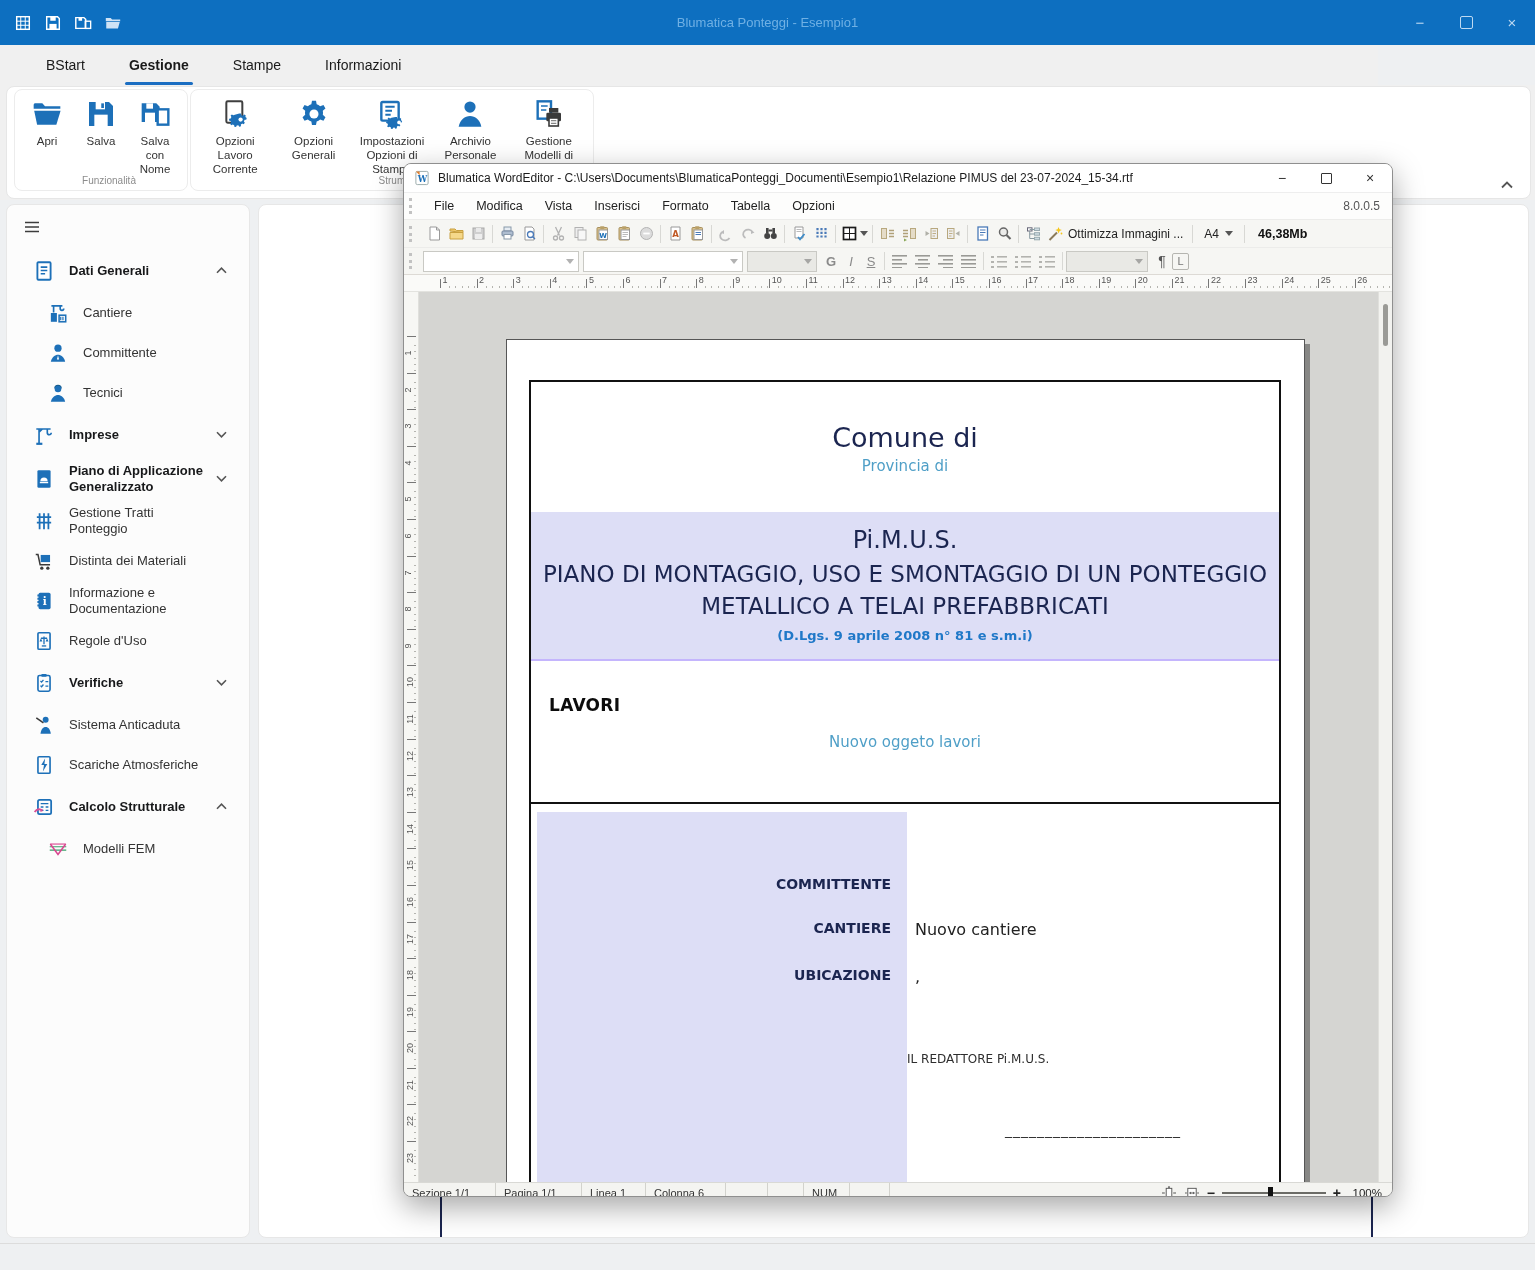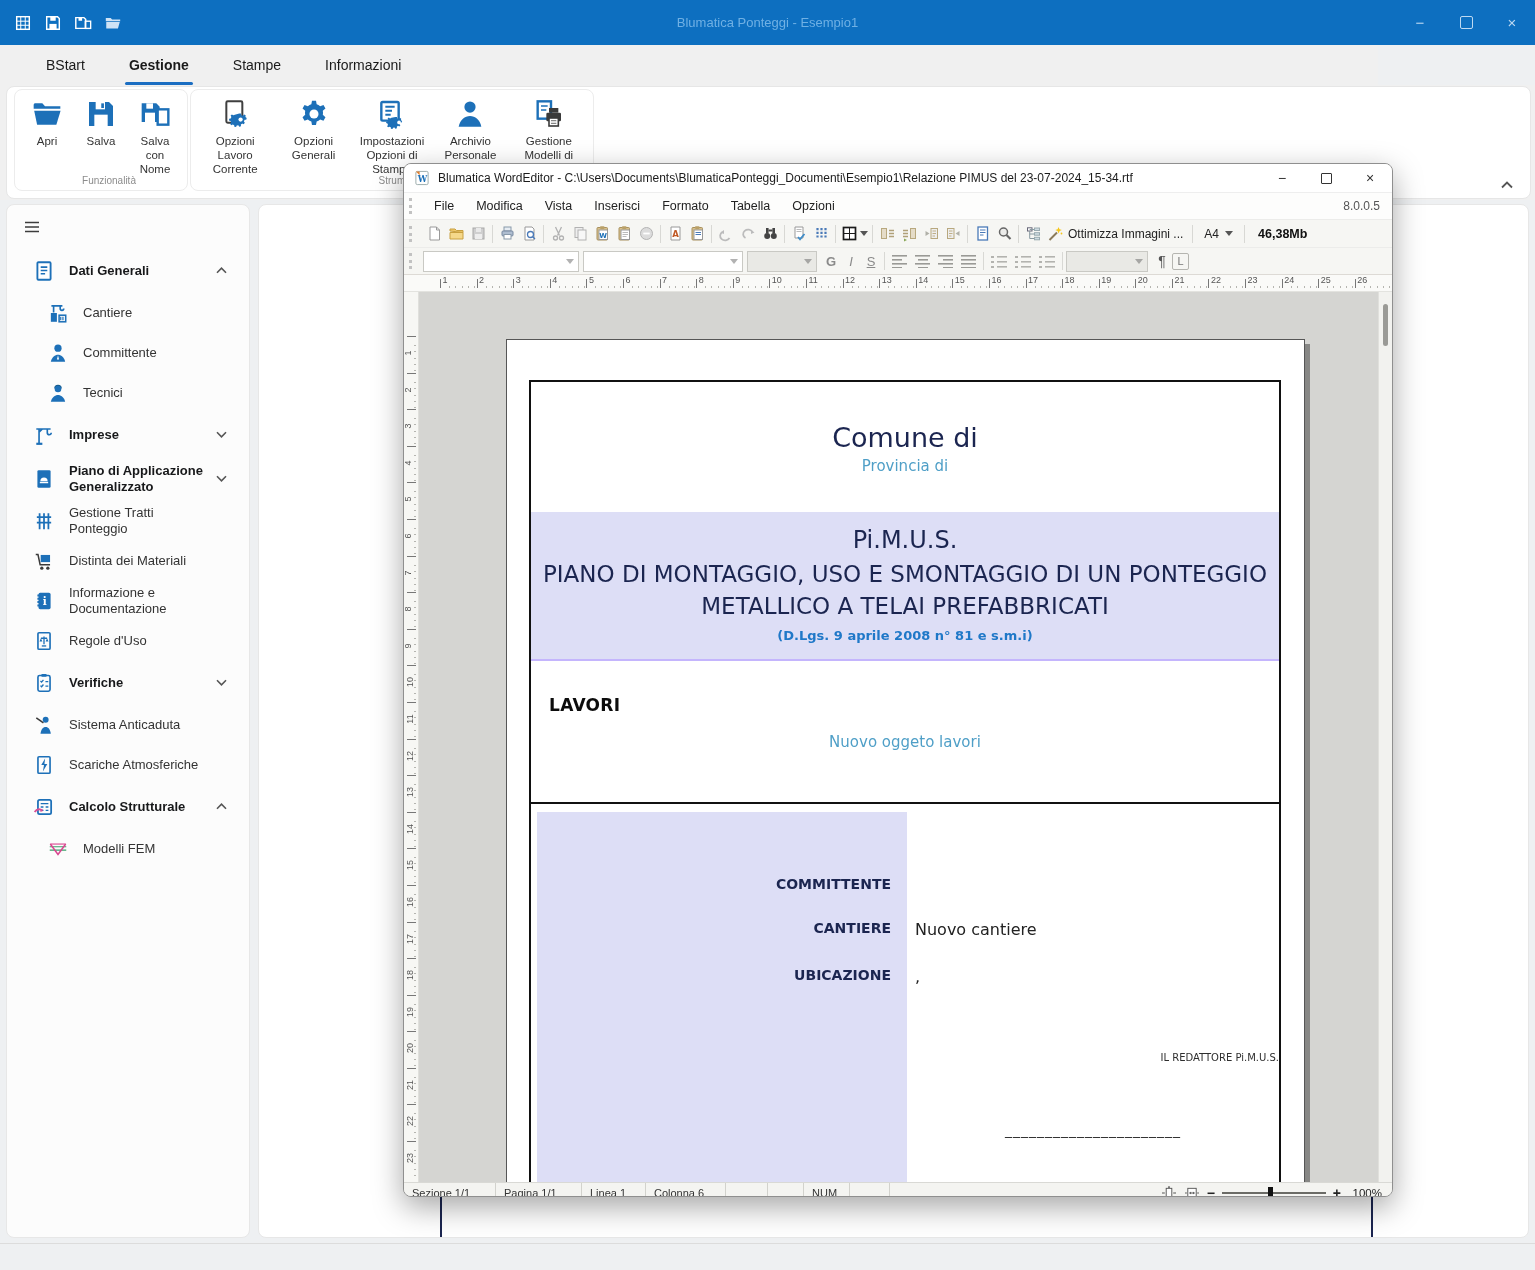--- a/index.html
+++ b/index.html
@@ -133,21 +133,21 @@
   .pimus{font-size:24px;}
   .pimus-sub{font-size:23px;line-height:1.4;margin-top:4px;}
   .dlgs{margin-top:6px;font-size:13px;font-weight:bold;color:#1f78c8;}
   .sec-c{border-top:2px solid #c4b5fd;height:141px;position:relative;}
   .lavori{position:absolute;left:18px;top:34px;font-size:17px;font-weight:bold;color:#0c0c0c;letter-spacing:.3px;}
   .lavori-val{position:absolute;left:0;right:0;top:72px;text-align:center;font-size:15px;color:#4f9fc7;}
   .sec-d{border-top:2px solid #111;height:560px;position:relative;}
   .d-lav{position:absolute;left:6px;top:8px;width:370px;bottom:0;background:#dddef6;}
   .d-label{position:absolute;width:360px;text-align:right;font-size:14px;font-weight:bold;color:#1b2550;}
   .d-val{position:absolute;left:384px;font-size:16px;color:#222;}
-  .redattore{position:absolute;left:376px;width:372px;top:248px;text-align:right;font-size:10px;color:#2e2e2e;}
+  .redattore{position:absolute;left:376px;width:372px;top:248px;text-align:left;font-size:12px;color:#2e2e2e;}
   .sigline{position:absolute;left:376px;width:372px;top:318px;text-align:center;font-size:14px;color:#333;letter-spacing:1px;}
 
   
   .e-status{height:20px;background:#f4f4f1;border-top:1px solid #d9d9d5;display:flex;align-items:center;font-size:11px;color:#333;}
   .scell{height:100%;display:flex;align-items:center;padding:0 8px;border-right:1px solid #d2d2cd;box-sizing:border-box;}
   .zoomcluster{margin-left:auto;display:flex;align-items:center;gap:7px;padding-right:10px;}
   .zic{width:16px;height:14px;}
   .zsign{font-size:14px;color:#222;font-weight:bold;cursor:pointer;line-height:1;}
   .ztrack{width:104px;height:2px;background:#6b6b66;position:relative;cursor:pointer;}
   .zthumb{position:absolute;left:46px;top:-5px;width:5px;height:12px;background:#111;}

